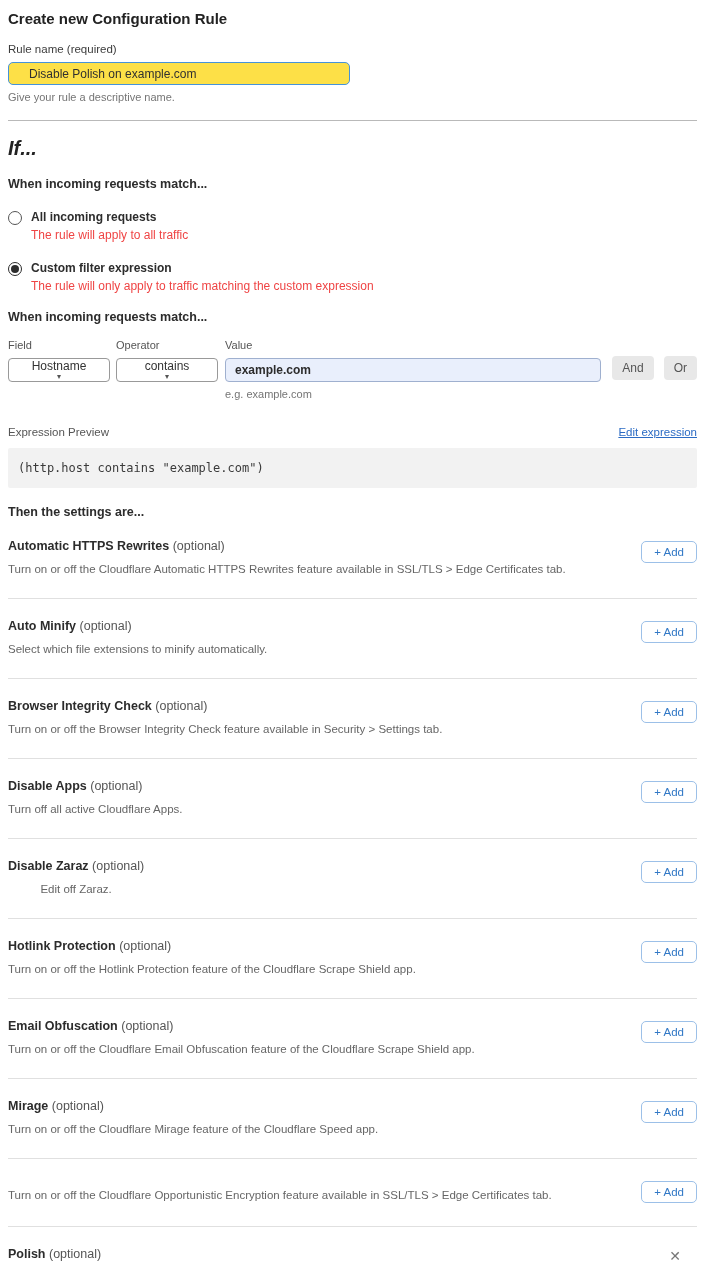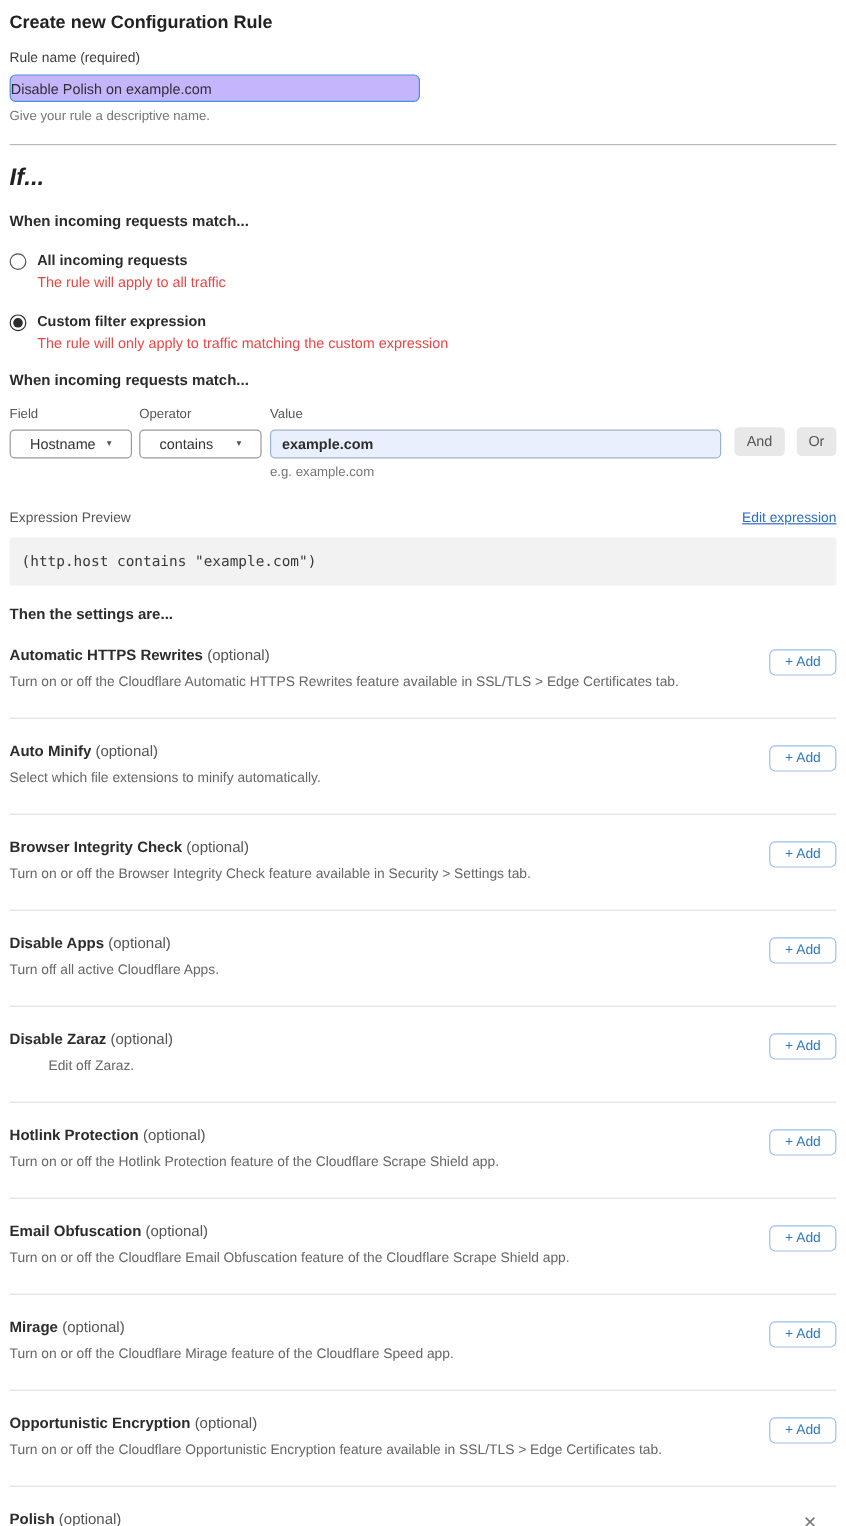--- a/index.html
+++ b/index.html
@@ -11,23 +11,23 @@
     position: relative;
   }
   .page { padding: 8px 8px 0 8px; }
 
   .page-title { font-size: 15px; font-weight: bold; color: #222; margin: 2px 0 16px; }
 
   .field-label { font-size: 11.5px; color: #3c3c3c; margin-bottom: 7px; }
   .rule-name-input {
     width: 342px; height: 23px;
     border: 1.5px solid #4693d9; border-radius: 5px;
-    padding: 0 0; font-size: 12px; color: #303030;
+    padding: 0 20px; font-size: 12px; color: #303030;
     font-family: "Liberation Sans", sans-serif;
-    outline: none; background: #c4b5fd; display: block;
+    outline: none; background: #fde047; display: block;
   }
   .helper-text { font-size: 11px; color: #757575; margin-top: 6px; }
 
   .divider-major { border: none; border-top: 1px solid #b9b9b9; margin: 17px 0 0; }
 
   .h-if { font-size: 20px; font-weight: bold; color: #222; margin-top: 16px; font-style: italic; }
   .h-sub { font-size: 12.5px; font-weight: bold; color: #2c2c2c; margin-top: 17px; }
 
   .radio-option { display: flex; gap: 9px; margin-top: 19px; cursor: pointer; }
   .radio-circle {
@@ -44,21 +44,21 @@
 
   .builder-row { display: flex; gap: 5px; margin-top: 15px; align-items: flex-start; }
   .builder-col { display: flex; flex-direction: column; }
   .builder-col .field-label { font-size: 11px; color: #555; }
   .col-field { width: 102px; }
   .col-operator { width: 102px; margin-left: 1px; }
   .col-value { flex: 1; margin-left: 2px; }
   .select-box {
     height: 24px; border: 1px solid #999; border-radius: 4px; background: #fff;
     display: flex; align-items: center; justify-content: space-between;
-    padding: 0 16px; font-size: 12px; color: #333; cursor: pointer;
+    padding: 0 16px; font-size: 12px; color: #333; cursor: pointer; flex-direction: column;
   }
   .chevron { font-size: 8px; color: #555; line-height: 1; }
   .value-input {
     height: 24px; width: 100%;
     background: #e9effc; border: 1px solid #9fb0cf; border-radius: 4px;
     padding: 0 9px; font-size: 12px; font-weight: 600; color: #2c2c2c;
     font-family: "Liberation Sans", sans-serif; outline: none;
   }
   .logic-btn {
     height: 24px; margin-top: 17px; padding: 0 10px;
@@ -229,21 +229,20 @@
   <div class="setting-row">
     <div class="setting-texts">
       <div class="setting-title"><b>Mirage</b> <span class="setting-optional">(optional)</span></div>
       <div class="setting-desc">Turn on or off the Cloudflare Mirage feature of the Cloudflare Speed app.</div>
     </div>
     <button class="add-btn">+ Add</button>
   </div>
 
   <div class="setting-row">
     <div class="setting-texts">
-      <div class="setting-title"><b>Opportunistic Encryption</b> <span class="setting-optional">(optional)</span></div>
       <div class="setting-desc">Turn on or off the Cloudflare Opportunistic Encryption feature available in SSL/TLS &gt; Edge Certificates tab.</div>
     </div>
     <button class="add-btn">+ Add</button>
   </div>
 
   <div class="setting-row polish-row">
     <div class="setting-texts">
       <div class="setting-title"><b>Polish</b> <span class="setting-optional">(optional)</span></div>
 
     </div>

